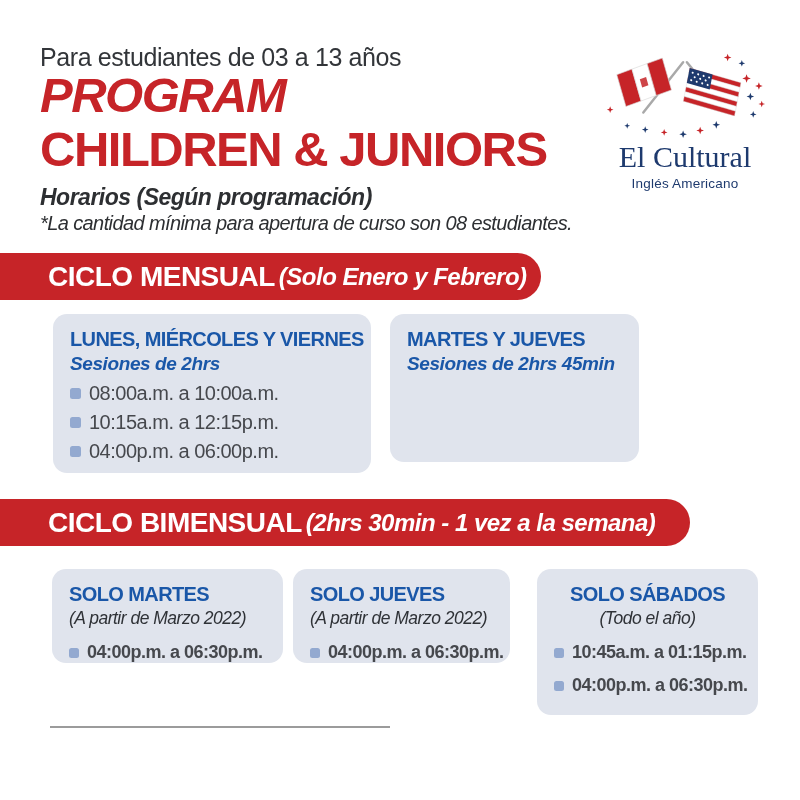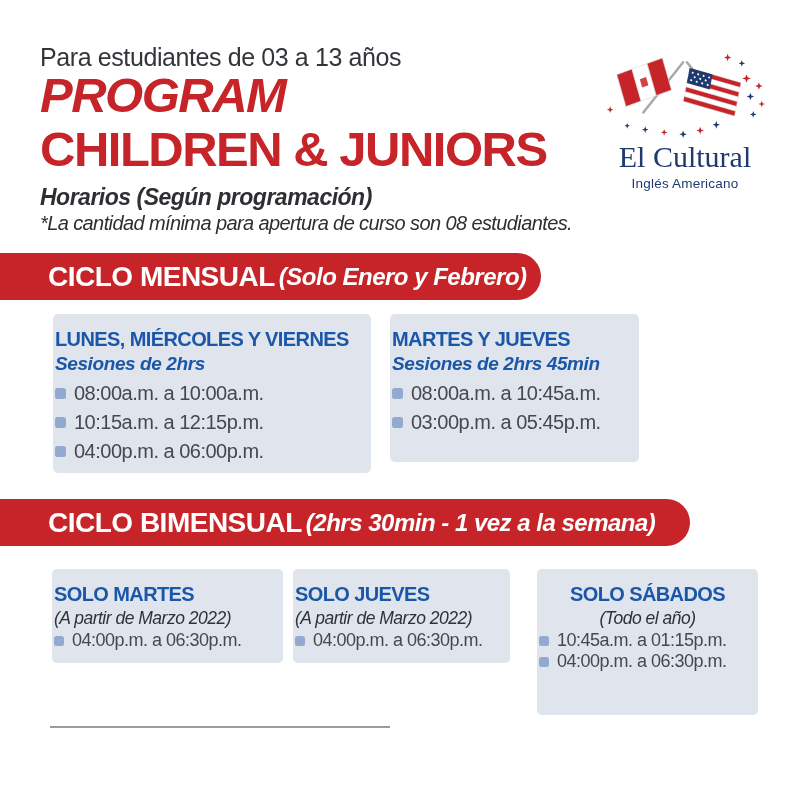--- a/index.html
+++ b/index.html
@@ -26,35 +26,35 @@
             padding-left:48px; white-space:nowrap; }
   .banner-1 { top:253px; width:541px; }
   .banner-2 { top:499px; width:690px; }
   .banner-title { font-size:28px; font-weight:bold; color:#fff; line-height:47px; letter-spacing:-0.5px; }
   .banner-note { font-size:24px; font-weight:bold; font-style:italic; color:#fff; line-height:47px; margin-left:4px; letter-spacing:-0.5px; }
 
   
   .cards-row { position:absolute; display:flex; align-items:flex-start; }
   .row-1 { left:53px; top:314px; gap:19px; }
   .row-2 { left:52px; top:569px; }
-  .card { background:#e0e4ed; border-radius:5px; padding:13px 2px; overflow:hidden; }
+  .card { background:#e0e4ed; border-radius:14px; padding:13px 17px; overflow:hidden; }
   .row-1 .card:nth-child(1) { width:318px; height:159px; }
   .row-1 .card:nth-child(2) { width:249px; height:148px; }
   .row-2 .card:nth-child(1) { width:231px; height:94px; }
   .row-2 .card:nth-child(2) { width:217px; height:94px; margin-left:10px; }
   .row-2 .card:nth-child(3) { width:221px; height:146px; margin-left:27px;text-align:center; }
 
   .card-title { font-size:20px; font-weight:bold; color:#1a57a8; letter-spacing:-0.6px; line-height:24px; white-space:nowrap; }
   .card-subtitle { font-size:19px; font-weight:bold; font-style:italic; color:#1a57a8; letter-spacing:-0.4px; line-height:23px; margin-top:1px; white-space:nowrap; }
   .row-2 .card-subtitle { color:#2f3237; font-size:17.5px; font-weight:normal; letter-spacing:-0.5px; }
 
   .time-row { display:flex; align-items:center; margin-top:8px; white-space:nowrap; }
   .bullet { flex:0 0 auto; width:11px; height:11px; border-radius:2.5px; background:#93a9d0; margin-right:8px; }
   .time-text { font-size:20px; color:#46484d; letter-spacing:-0.5px; line-height:21px; }
-  .row-2 .time-row { margin-top:0; }
+  .row-2 .time-row { margin-top:12px;font-weight:bold; }
   .row-2 .bullet { width:10px; height:10px; }
   .row-2 .time-text { font-size:18px; }
 
   
   .divider { position:absolute; left:50px; top:726px; width:340px; height:2px; background:#9b9b9b; }
 </style>
 </head>
 <body>
 
 <div class="poster">
@@ -155,31 +155,20 @@
   <div class="time-row">
     <span class="bullet"></span>
     <span class="time-text">04:00p.m. a 06:00p.m.</span>
   </div>
 </div>
   </div>
 
   <div class="card">
     <div class="card-title">MARTES Y JUEVES</div>
     <div class="card-subtitle">Sesiones de 2hrs 45min</div>
-    <div class="card-times">
-  <div class="time-row">
-    <span class="bullet"></span>
-    <span class="time-text">08:00a.m. a 10:45a.m.</span>
-  </div>
-
-  <div class="time-row">
-    <span class="bullet"></span>
-    <span class="time-text">03:00p.m. a 05:45p.m.</span>
-  </div>
-</div>
   </div>
 </div>
 
   <div class="banner banner-2">
     <span class="banner-title">CICLO BIMENSUAL</span>
     <span class="banner-note">(2hrs 30min - 1 vez a la semana)</span>
   </div>
 
   <div class="cards-row row-2">
   <div class="card">

